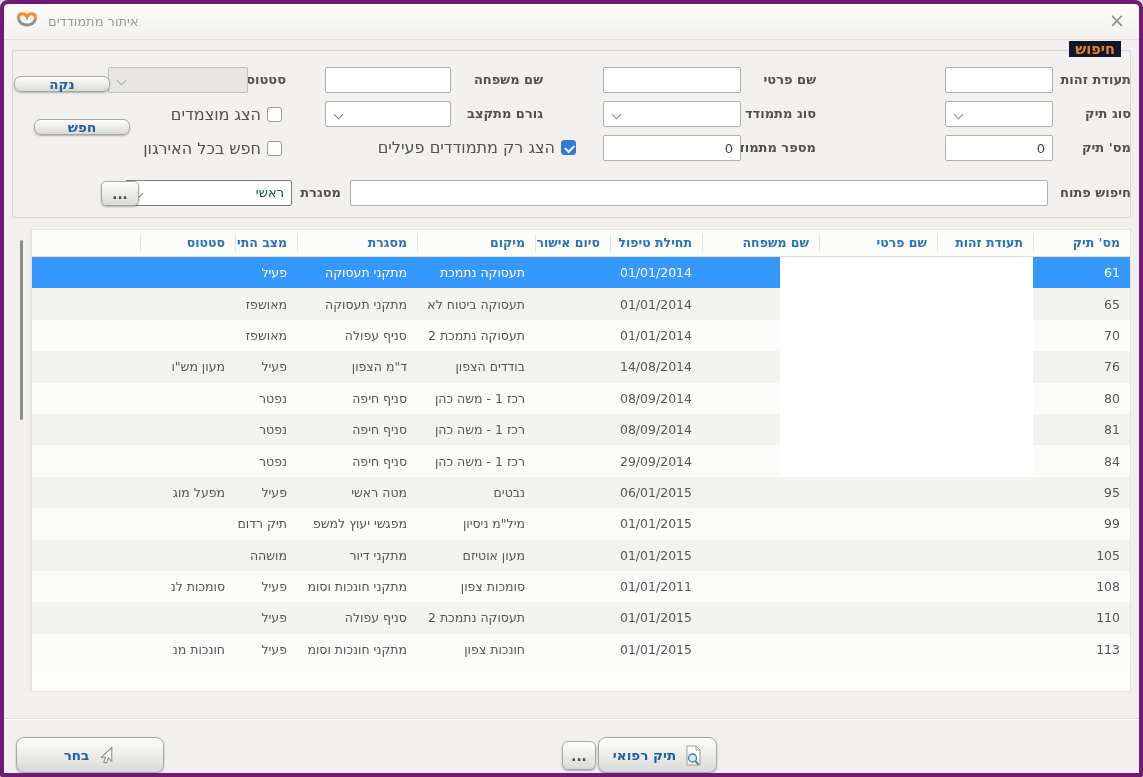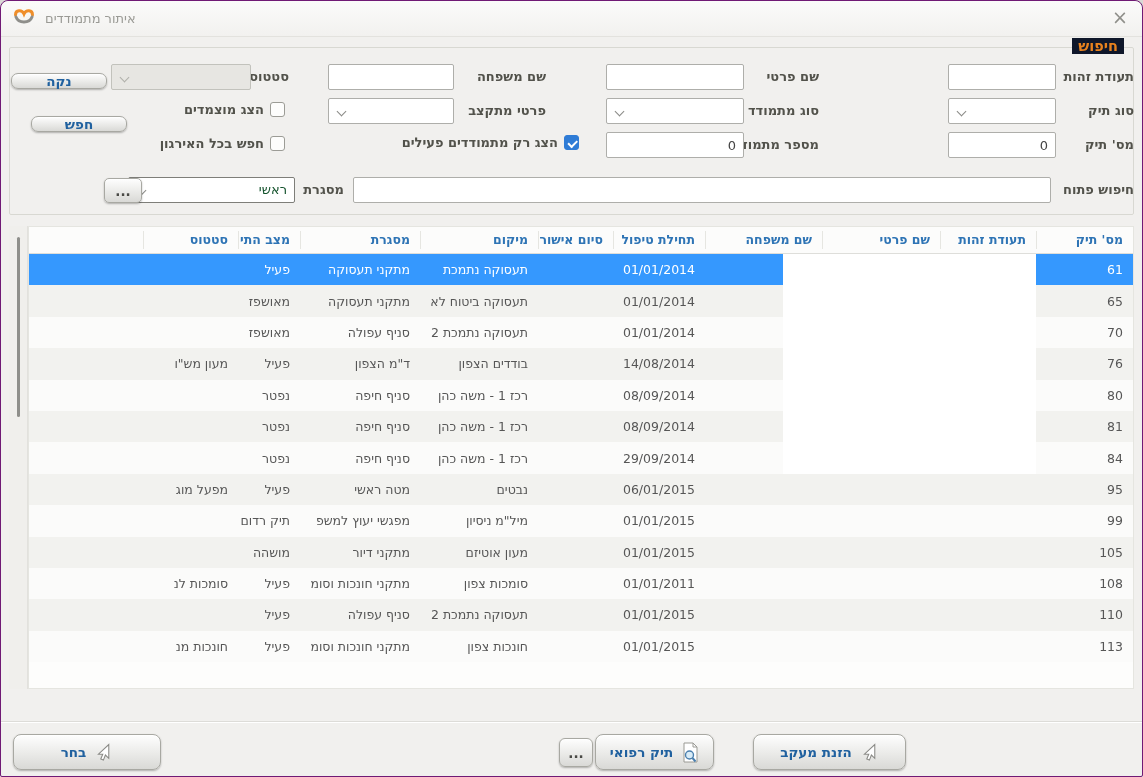--- a/index.html
+++ b/index.html
@@ -6,21 +6,21 @@
     --accent:#E8821E;
     --selection:#3598FE;
     --table-header-text:#2E74B5;
     --button-text:#20619F;
     --checkbox:#2F7CD6;
   }
   *{margin:0;padding:0;box-sizing:border-box;}
   html,body{width:1143px;height:777px;overflow:hidden;}
   body{font-family:"DejaVu Sans","Liberation Sans",sans-serif;direction:rtl;background:#d9d9d5;}
   .window{position:relative;width:1143px;height:777px;background:#f1f0ee;
-          border:1px solid #701a75;border-radius:8px 8px 2px 2px;overflow:hidden;}
+          border:4px solid #701a75;border-radius:8px 8px 2px 2px;overflow:hidden;}
 
   
   .titlebar{position:absolute;top:0;left:0;right:0;height:36px;
             background:linear-gradient(#fbfbfa,#f2f1ef);border-bottom:1px solid #e3e2de;
             border-radius:8px 8px 0 0;}
   .title-group{position:absolute;left:10px;top:5px;display:flex;align-items:center;gap:8px;direction:ltr;}
   .app-title{font-size:13px;color:#9a9a95;}
   .close-x{position:absolute;right:14px;top:6px;font-size:19px;line-height:20px;color:#8f8f8a;cursor:default;}
 
   
@@ -36,21 +36,21 @@
   .sel.disabled{background:#e7e6e2;border-color:#c2c2bc;}
   .chev{position:absolute;left:9px;top:9px;width:7px;height:7px;
         border-left:1.6px solid #8a8a86;border-bottom:1.6px solid #8a8a86;transform:rotate(-45deg);}
   .sel.disabled .chev{border-color:#b0b0aa;}
   .sel.strong{border-color:#7e7e79;}
   .cb-row{position:absolute;display:flex;align-items:center;gap:6px;}
   .cb{width:15px;height:15px;border:1px solid #9c9c96;background:#fdfdfc;border-radius:3px;position:relative;flex:0 0 auto;}
   .cb.checked{background:var(--checkbox);border-color:var(--checkbox);}
   .cb.checked::after{content:"";position:absolute;left:3px;top:3.5px;width:7px;height:3.5px;
         border-left:2px solid #fff;border-bottom:2px solid #fff;transform:rotate(-45deg);}
-  .cb-label{font-size:13px;font-weight:700;color:#52524b;white-space:nowrap;}
+  .cb-label{font-size:16px;font-weight:400;color:#52524b;white-space:nowrap;}
 
   .btn{position:absolute;display:flex;align-items:center;justify-content:center;gap:8px;
        background:linear-gradient(#fefefe,#ececea 50%,#d9d9d6);
        border:1px solid #a8a8a2;border-radius:8px;
        box-shadow:0 1px 2px rgba(0,0,0,.28), inset 0 1px 0 #fff;
        font-family:inherit;font-size:13.5px;font-weight:600;color:var(--button-text);cursor:default;}
   .btn.small{width:96px;height:16px;left:10px;border-radius:7px;}
 
   
   .tbl{position:absolute;top:225px;left:8px;right:8px;height:463px;}
@@ -129,21 +129,21 @@
   </div>
 
   <div class="f-label" style="right:8px;top:102px;">סוג תיק</div>
   <div class="sel" style="right:86px;top:97px;width:108px;">
     <span class="chev"></span>
   </div>
   <div class="f-label" style="right:323px;top:102px;">סוג מתמודד</div>
   <div class="sel" style="right:398px;top:97px;width:138px;">
     <span class="chev"></span>
   </div>
-  <div class="f-label" style="right:596px;top:102px;">פרטי מתקצב</div>
+  <div class="f-label" style="right:596px;top:102px;">גורם מתקצב</div>
   <div class="sel" style="right:688px;top:97px;width:126px;">
     <span class="chev"></span>
   </div>
   <div class="cb-row" style="right:857px;top:101px;">
     <span class="cb"></span>
     <span class="cb-label">הצג מוצמדים</span>
   </div>
 
   <div class="f-label" style="right:8px;top:136px;">מס' תיק</div>
   <input class="inp" style="right: 86px; top: 131px; width: 108px;" value="0">
@@ -359,28 +359,20 @@
             <div class="td col-status">חונכות מנ</div>
             <div class="td col-filler"></div>
           </div>
           <div class="redaction"></div>
         </div>
     </div>
   </div>
 
   <div class="footer"></div>
 
-  <button class="btn fbtn btn-track">
-    <span>הזנת מעקב</span>
-    <svg width="19" height="19" viewBox="0 0 18 18">
-      <g transform="translate(18,0) scale(-1,1)">
-        <path d="M4 1.5 L4 14.5 L7.2 11.4 L9.1 16.2 L11.6 15.1 L9.7 10.6 L13.8 10.6 Z" fill="#fff" stroke="#8a8a86" stroke-width="1"></path>
-      </g>
-    </svg>
-  </button>
 
   <button class="btn fbtn btn-medical">
     <span>תיק רפואי</span>
     <svg width="18" height="21" viewBox="0 0 18 21">
       <path d="M3 1 h9 l4 4 v15 h-13 z" fill="#fff" stroke="#9a9a94" stroke-width="1"></path>
       <path d="M12 1 v4 h4" fill="none" stroke="#9a9a94" stroke-width="1"></path>
       <circle cx="8.5" cy="13" r="4" fill="#d9ecf7" stroke="#4a7fae" stroke-width="1.4"></circle>
       <line x1="11.5" y1="16" x2="14.5" y2="19.5" stroke="#4a7fae" stroke-width="2"></line>
     </svg>
   </button>

